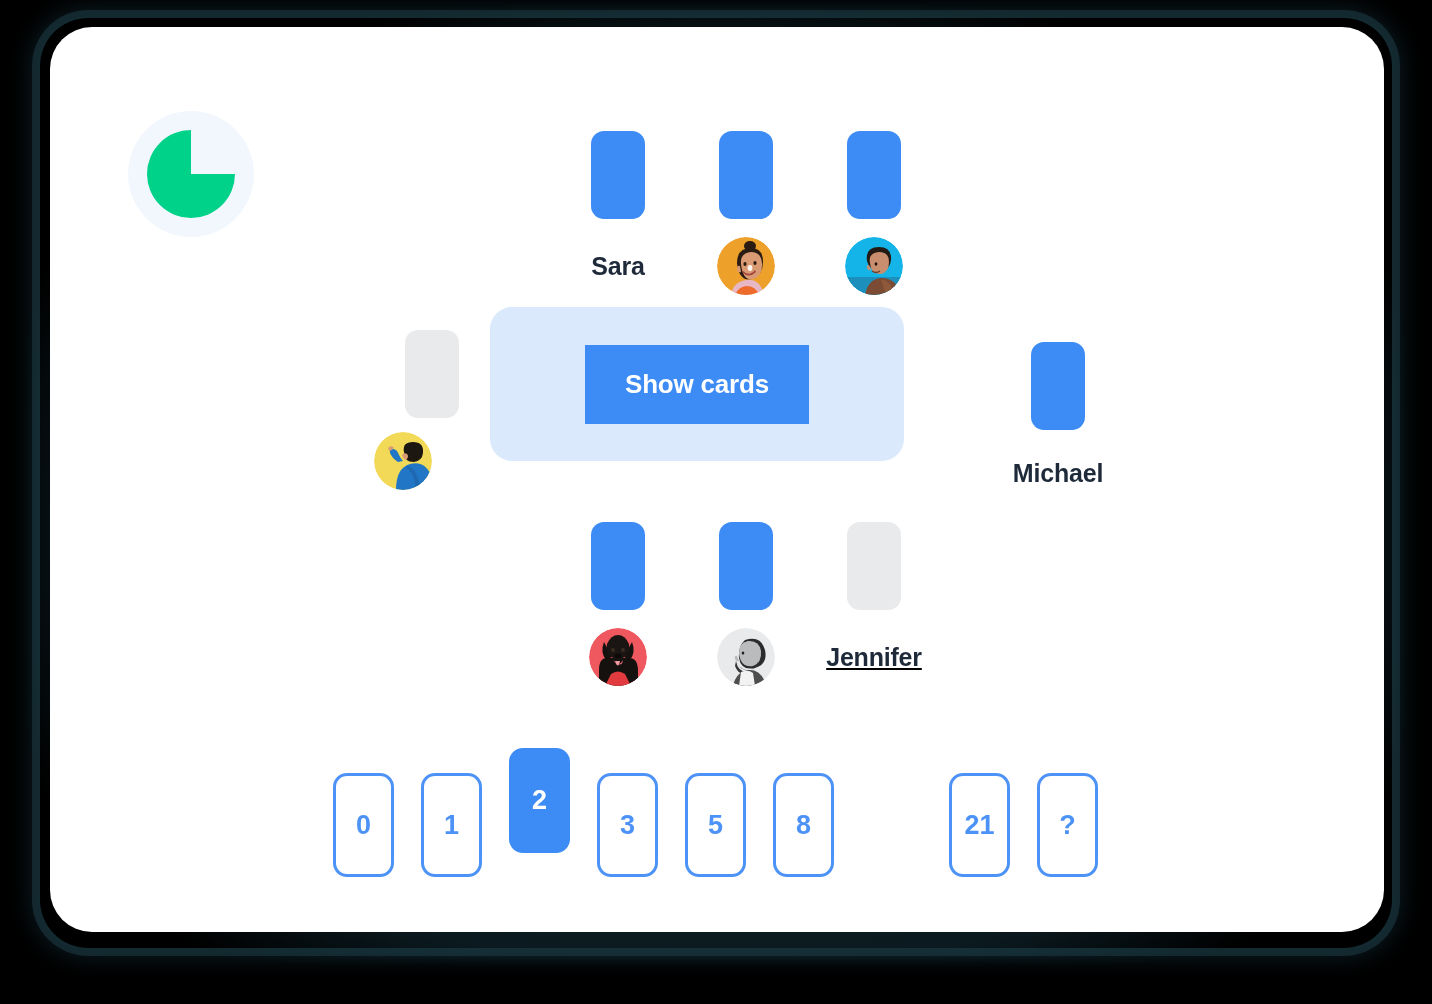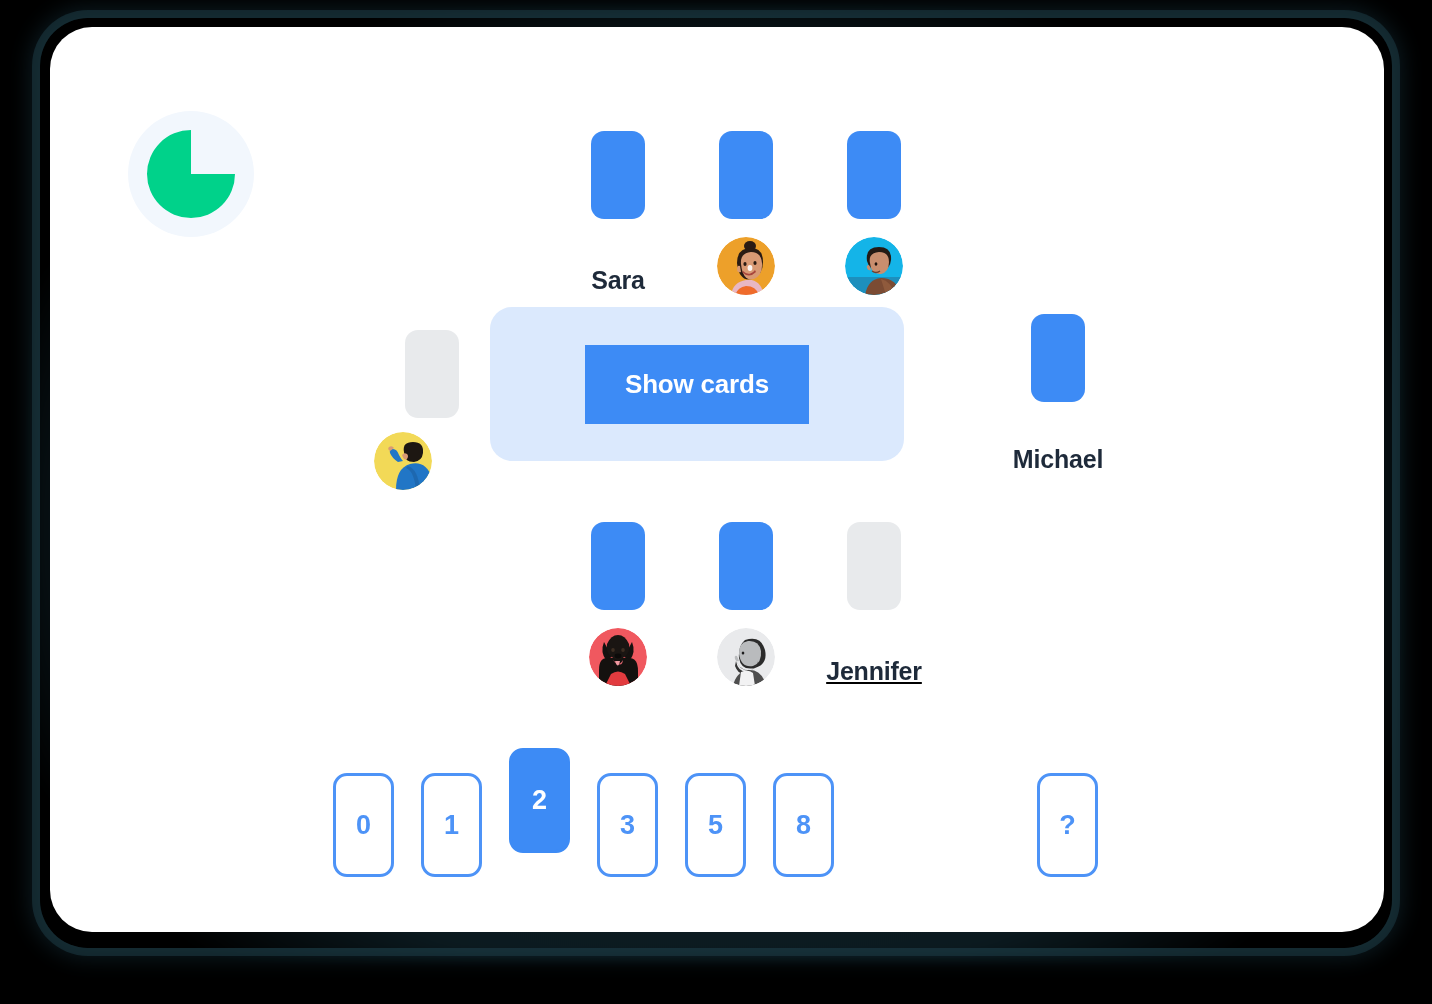--- a/index.html
+++ b/index.html
@@ -69,21 +69,21 @@
     width: 54px; height: 88px;
     border-radius: 13px;
     background: #3d8bf5;
   }
   .seat.notvoted .card { background: #e8eaec; }
 
   .seat .under {
     margin-top: 18px;
     height: 58px;
     display: flex;
-    align-items: flex-end;
+    align-items: center;
     justify-content: center;
   }
   .seat .name {
     font-size: 25px;
     font-weight: bold;
     color: #1e2a3a;
     white-space: nowrap;
     letter-spacing: -0.2px;
   }
   .avatar {
@@ -93,21 +93,21 @@
     position: relative;
     flex: none;
   }
   .avatar svg { display: block; width: 58px; height: 58px; }
 
   
   #seat-sara     { left: 508px;  top: 104px; }
   #seat-player2  { left: 636px;  top: 104px; }
   #seat-player3  { left: 764px;  top: 104px; }
   #seat-player4  { left: 322px;  top: 303px; }
-  #seat-michael  { left: 948px;  top: 287px; }
+  #seat-michael  { left: 948px;  top: 315px; }
   #seat-player6  { left: 508px;  top: 495px; }
   #seat-player7  { left: 636px;  top: 495px; }
   #seat-jennifer { left: 764px;  top: 495px; text-decoration: underline; }
 
   
   #seat-player4 .under { margin-top: 14px; margin-right: 58px; }
   #seat-michael .under { margin-top: 14px; }
 
   
   #table {
@@ -338,17 +338,18 @@
       </div>
     </div>
 
     <div id="deck">
         <div class="deck-card" style="left: 0px;">0</div>
         <div class="deck-card" style="left: 88px;">1</div>
         <div class="deck-card selected" style="left: 176px;">2</div>
         <div class="deck-card" style="left: 264px;">3</div>
         <div class="deck-card" style="left: 352px;">5</div>
         <div class="deck-card" style="left: 440px;">8</div>
+        <div class="deck-card" style="left: 616px;">21</div>
         <div class="deck-card" style="left: 704px;">?</div>
       </div>
 
   </div>
 </div>
 
 </body></html>

